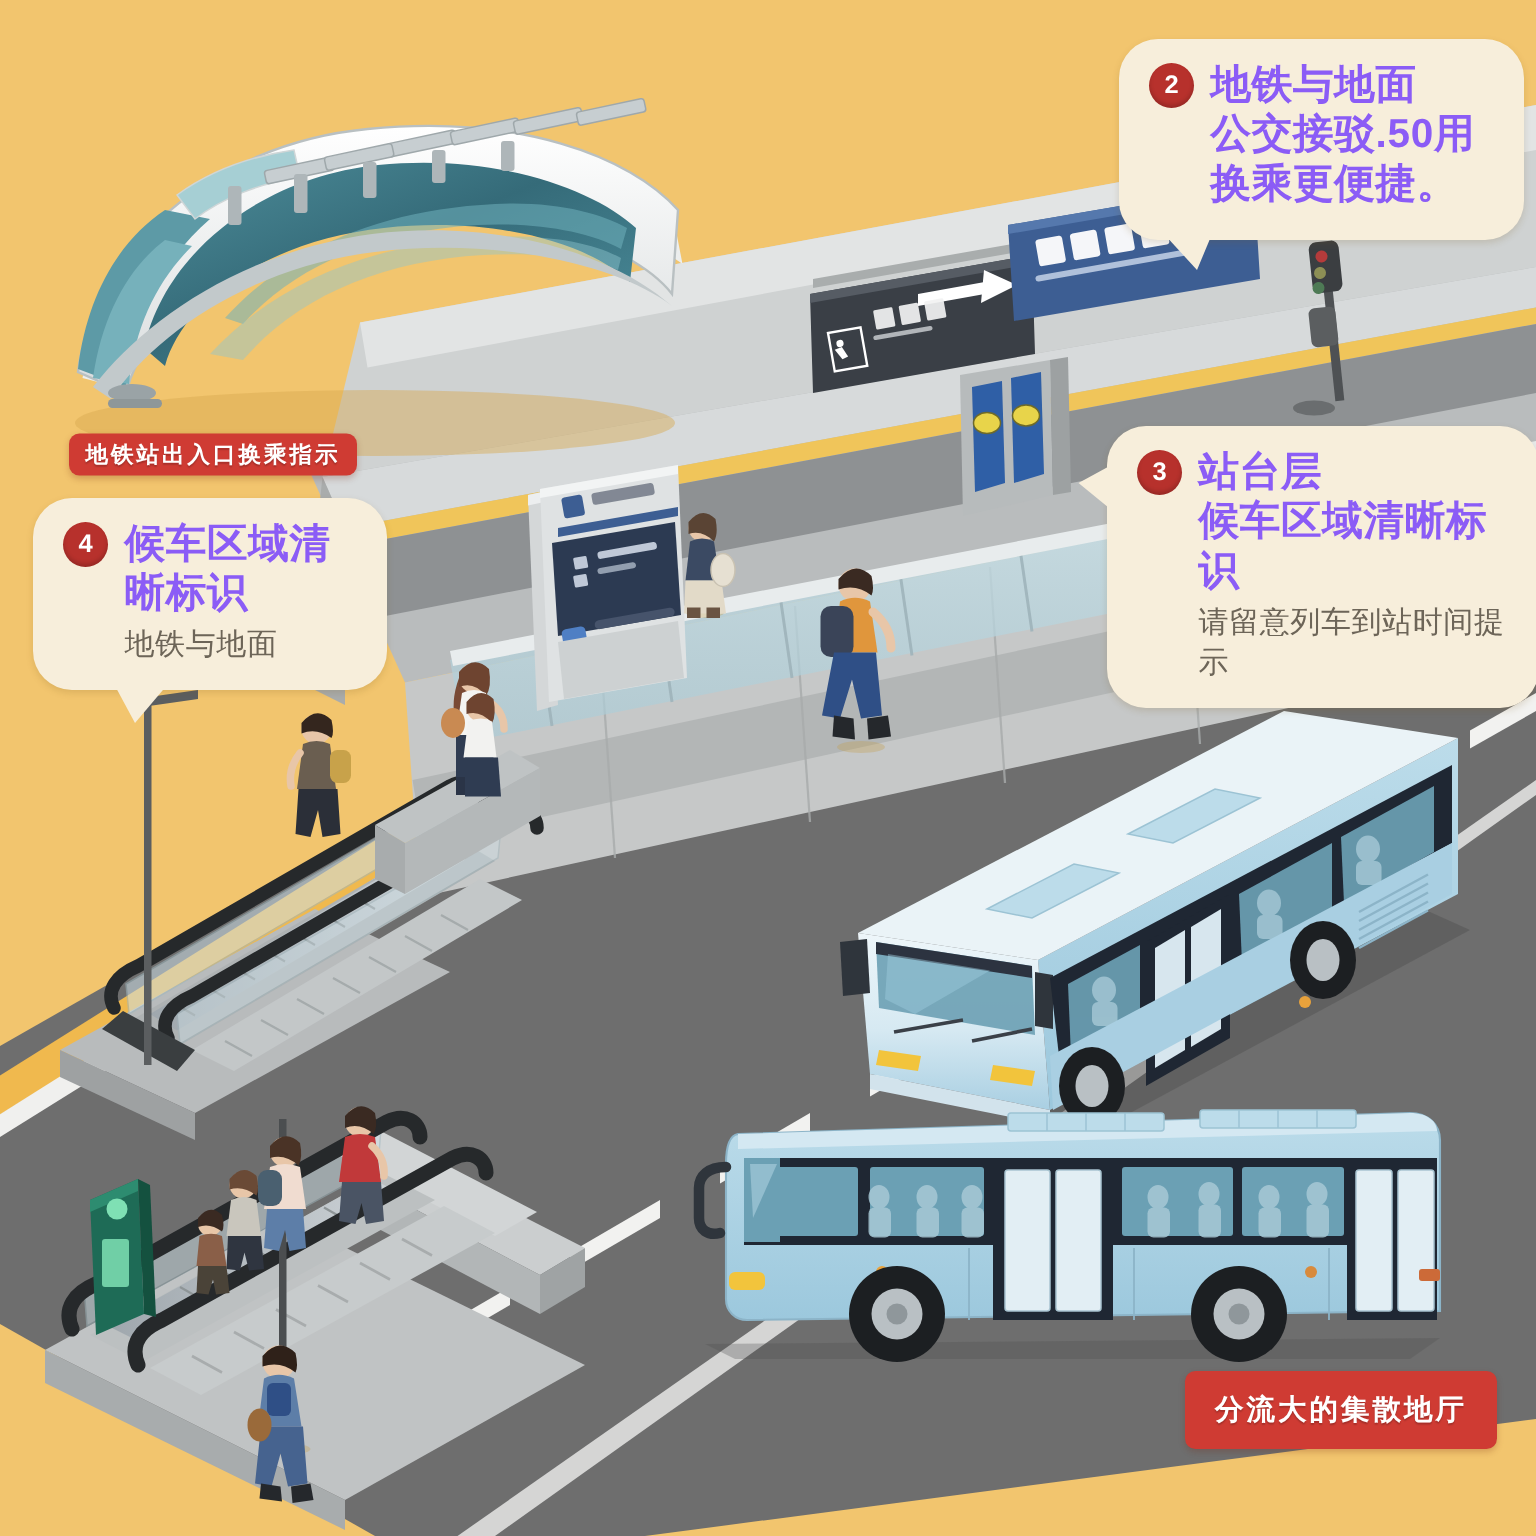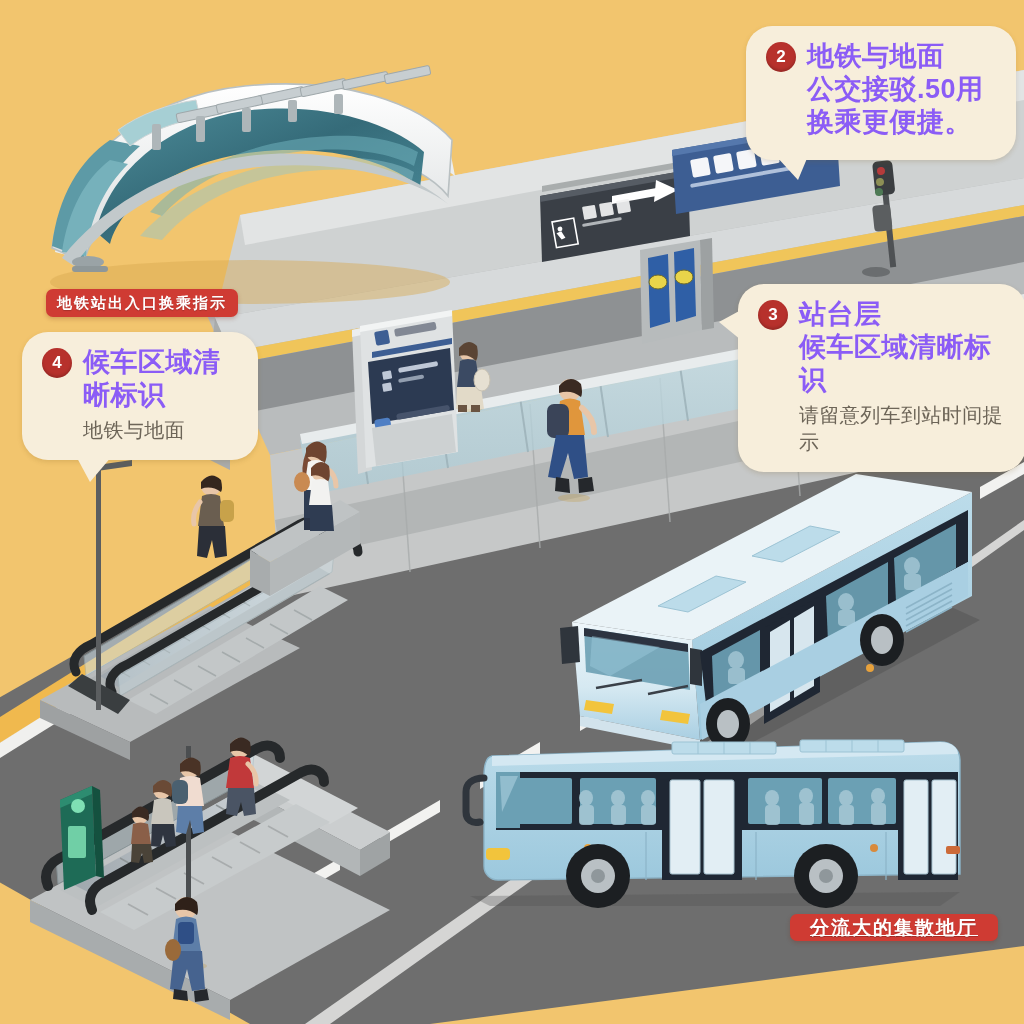--- a/index.html
+++ b/index.html
@@ -83,21 +83,21 @@
     background:#cf3b33;
     color:#fff;
     border-radius:7px;
     font-weight:bold;
     letter-spacing:2px;
     display:flex; align-items:center; justify-content:center;
     box-shadow:0 2px 4px rgba(120,40,20,.25);
     text-shadow:0 1px 1px rgba(0,0,0,.2);
   }
   #banner-top { left:46px; top:289px; width:192px; height:28px; font-size:15px; }
-  #banner-bottom { left:790px; top:914px; width:208px; height:27px; font-size:19px;text-decoration:underline; }
+  #banner-bottom { left:790px; top:914px; width:208px; height:52px; font-size:19px; }
 </style>
 </head>
 <body>
 
 <div id="stage">
 
   <svg id="art" viewBox="0 0 1024 1024" xmlns="http://www.w3.org/2000/svg">
     <defs>
       <linearGradient id="gTrainGlass" x1="0" y1="0" x2="1" y2="1">
         <stop offset="0%" stop-color="#4e8e9b"></stop>

